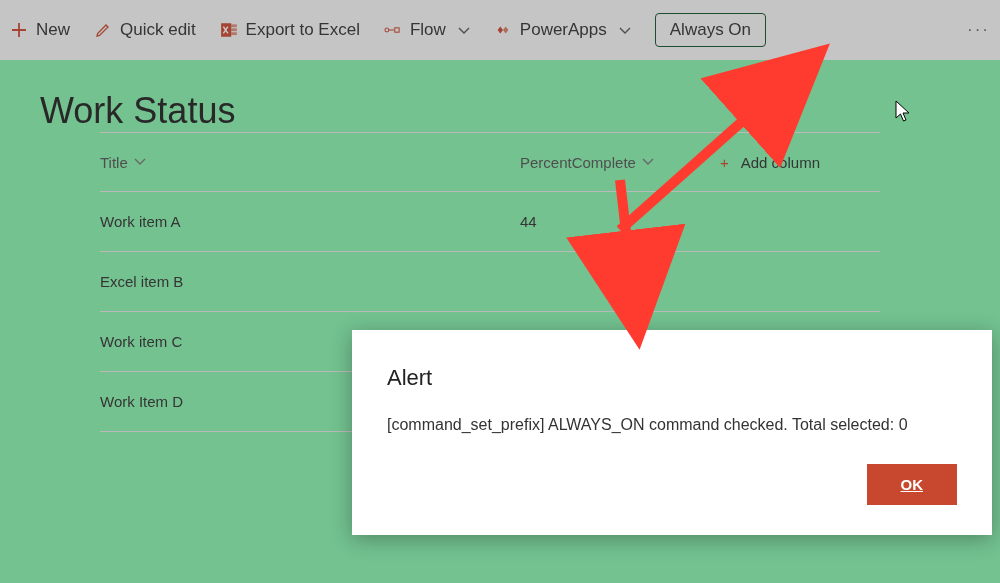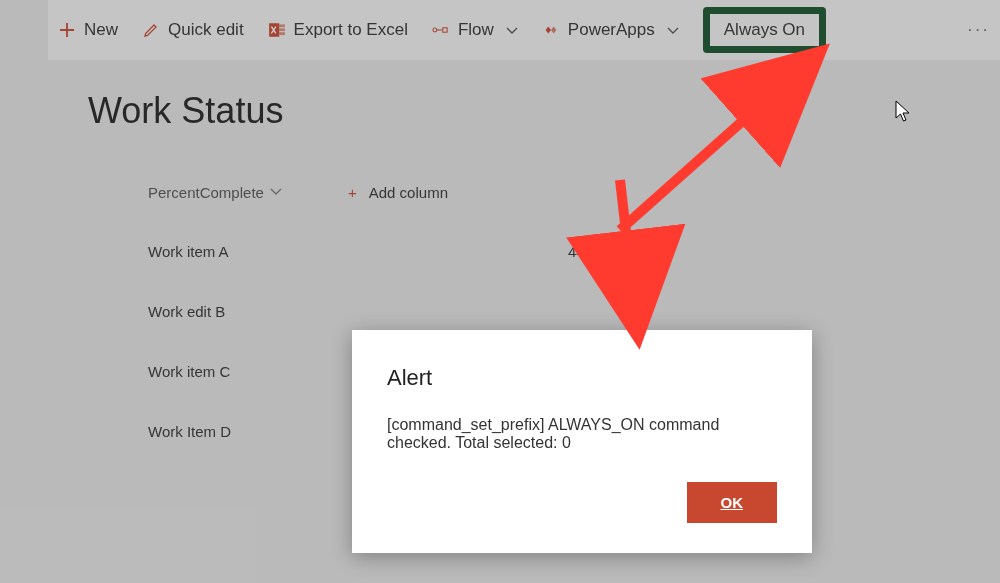--- a/index.html
+++ b/index.html
@@ -1,48 +1,47 @@
 <!DOCTYPE html>
 <html><head>
 <meta charset="utf-8">
 <style>
   * { box-sizing: border-box; margin: 0; padding: 0; }
   html, body { width: 1000px; height: 583px; overflow: hidden; font-family: "Segoe UI", Arial, sans-serif; background: #fff; }
-  .stage { position: relative; width: 1000px; height: 583px; background: #e5e5e5; padding-left: 48px; }
+  .stage { position: relative; width: 1000px; height: 583px; background: #86efac; }
 
   
   .toolbar {
     height: 60px;
     background: #f3f3f3;
     display: flex;
     align-items: center;
     padding: 0 10px;
     gap: 24px;
     font-size: 17px;
     color: #333;
   }
   .tb-item { display: inline-flex; align-items: center; gap: 8px; cursor: pointer; }
   .tb-icon { display: inline-flex; align-items: center; justify-content: center; width: 18px; height: 18px; }
   .chev { margin-left: 4px; }
   .ellipsis { margin-left: auto; letter-spacing: 2px; color: #666; }
   .always-on-highlight {
-    border: 7px solid #14532d;
+    border: 1px solid #14532d;
     border-radius: 4px;
     padding: 6px 14px;
   }
 
   
   .page {
     padding: 30px 40px;
   }
   .page-title {
     font-size: 36px;
     font-weight: 400;
     color: #222;
-    margin-bottom: 30px;
   }
   .list {
     margin-left: 60px;
     margin-right: 80px;
   }
   .row {
     display: flex;
     align-items: center;
     height: 60px;
     border-bottom: 1px solid #e5e5e5;
@@ -57,21 +56,21 @@
   .plus-red { color: #c8472f; margin-right: 6px; }
 
   
   .dim {
     position: absolute; inset: 0;
     background: rgba(60,60,60,0.25);
   }
   .dialog {
     position: absolute;
     left: 352px; top: 330px;
-    width: 460px;
+    width: 640px;
     background: #fff;
     box-shadow: 0 4px 20px rgba(0,0,0,0.3);
     padding: 35px 35px 30px 35px;
   }
   .dialog-title { font-size: 22px; font-weight: 400; color: #222; margin-bottom: 25px; }
   .dialog-msg { font-size: 16px; color: #333; margin-bottom: 30px; }
   .dialog-actions { display: flex; justify-content: flex-end; }
   .ok-btn {
     background: #c8472f; color: #fff; border: none;
     padding: 12px 34px; font-size: 15px; cursor: pointer;
@@ -154,20 +153,28 @@
     </div>
 
     <div class="ellipsis">···</div>
   </div>
 
   <div class="page">
     <div class="page-title">Work Status</div>
 
     <div class="list">
       <div class="row header-row">
+        <div class="col-title">
+          <span class="hdr">
+            <span>Title</span>
+            <svg viewBox="0 0 12 8" width="12" height="8">
+                <path d="M1 1l5 5 5-5" stroke="#777" stroke-width="1.4" fill="none"></path>
+              </svg>
+          </span>
+        </div>
         <div class="col-percent">
           <span class="hdr">
             <span>PercentComplete</span>
             <svg viewBox="0 0 12 8" width="12" height="8">
                 <path d="M1 1l5 5 5-5" stroke="#777" stroke-width="1.4" fill="none"></path>
               </svg>
           </span>
         </div>
         <div class="col-add">
           <span class="hdr">
@@ -176,21 +183,21 @@
           </span>
         </div>
       </div>
 
       <div class="row">
         <div class="col-title">Work item A</div>
         <div class="col-percent">44</div>
         <div class="col-add"></div>
       </div>
       <div class="row">
-        <div class="col-title">Work edit B</div>
+        <div class="col-title">Excel item B</div>
         <div class="col-add"></div>
       </div>
       <div class="row">
         <div class="col-title">Work item C</div>
         <div class="col-percent"></div>
         <div class="col-add"></div>
       </div>
       <div class="row">
         <div class="col-title">Work Item D</div>
         <div class="col-percent"></div>

